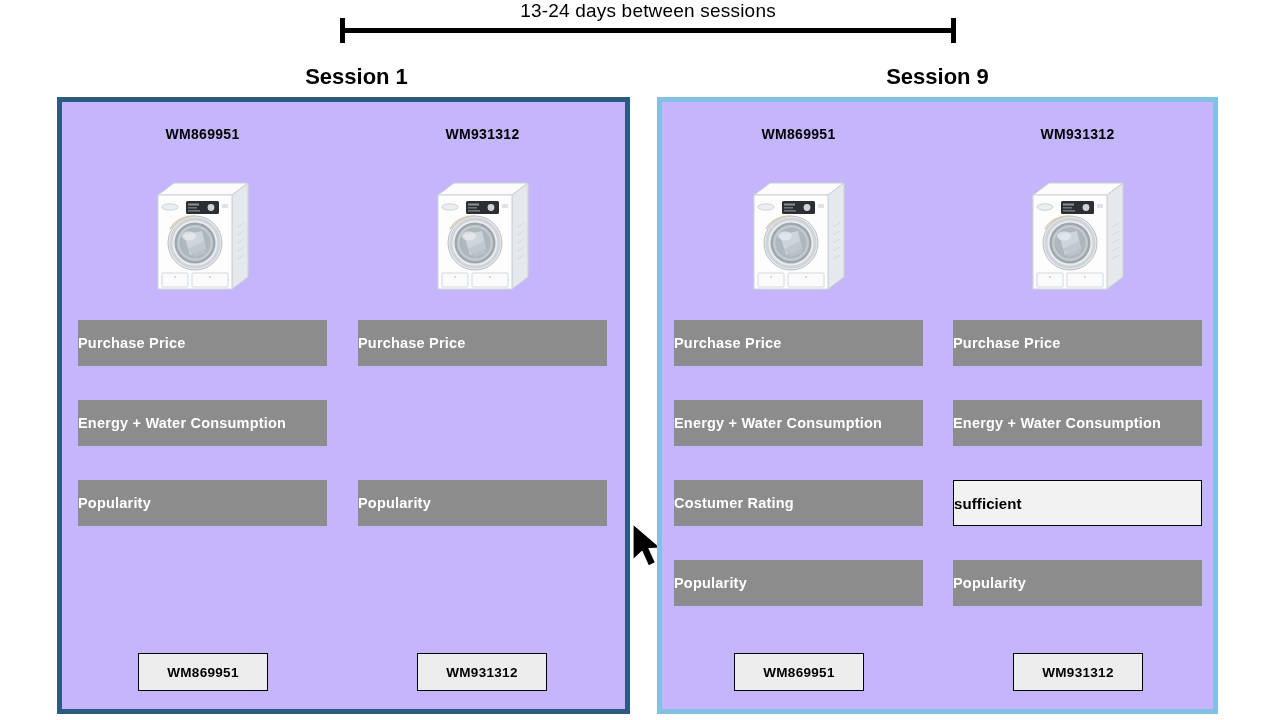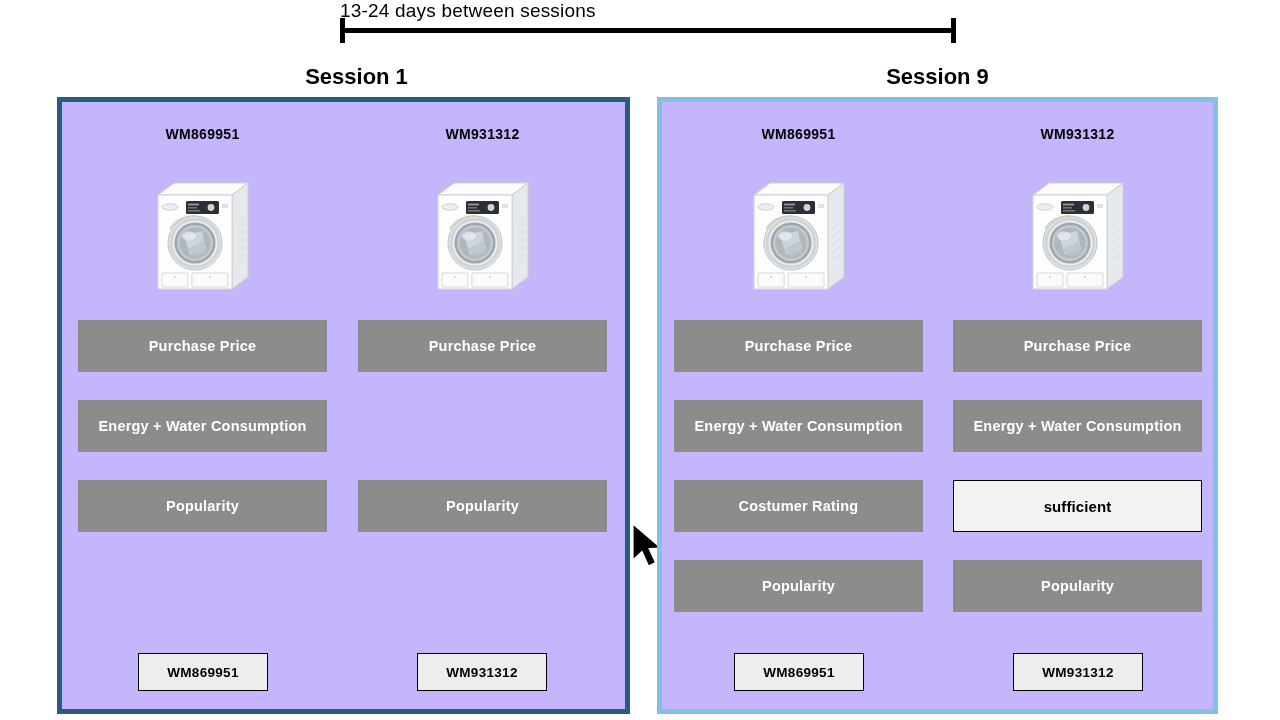--- a/index.html
+++ b/index.html
@@ -22,20 +22,21 @@
     left: 340px;
     top: 0px;
     width: 616px;
     height: 44px;
   }
   #timeline .tl-label {
     position: absolute;
     left: 0;
     top: 0px;
     width: 616px;
+    text-align: center;
     font-size: 19px;
     font-weight: 400;
     letter-spacing: 0.2px;
     white-space: nowrap;
   }
   #timeline .tl-bar {
     position: absolute;
     left: 0;
     top: 28px;
     width: 616px;
@@ -118,25 +119,25 @@
     width: 100%;
   }
   .attr-row {
     position: relative;
     height: 80px;
   }
   .attr-cell {
     position: absolute;
     top: 0;
     width: 249px;
-    height: 52px;
+    height: 46px;
     box-sizing: border-box;
     display: flex;
     flex-direction: column;
-    align-items: center;
+    align-items: flex-start;
     justify-content: center;
   }
   #panel-session-1 .attr-cell.col-a { left: 16px; }
   #panel-session-1 .attr-cell.col-b { left: 296px; }
   #panel-session-2 .attr-cell.col-a { left: 12px; }
   #panel-session-2 .attr-cell.col-b { left: 291px; }
 
   .attr-cell.hidden-state {
     background: #8c8c8c;
   }

